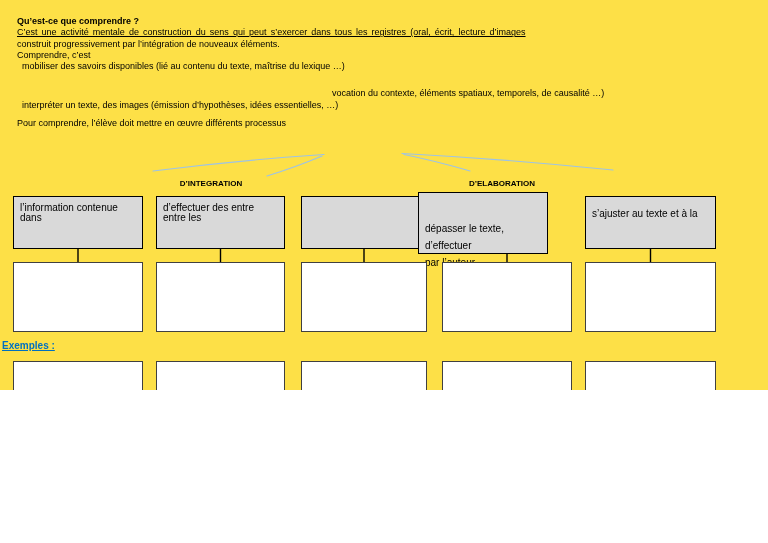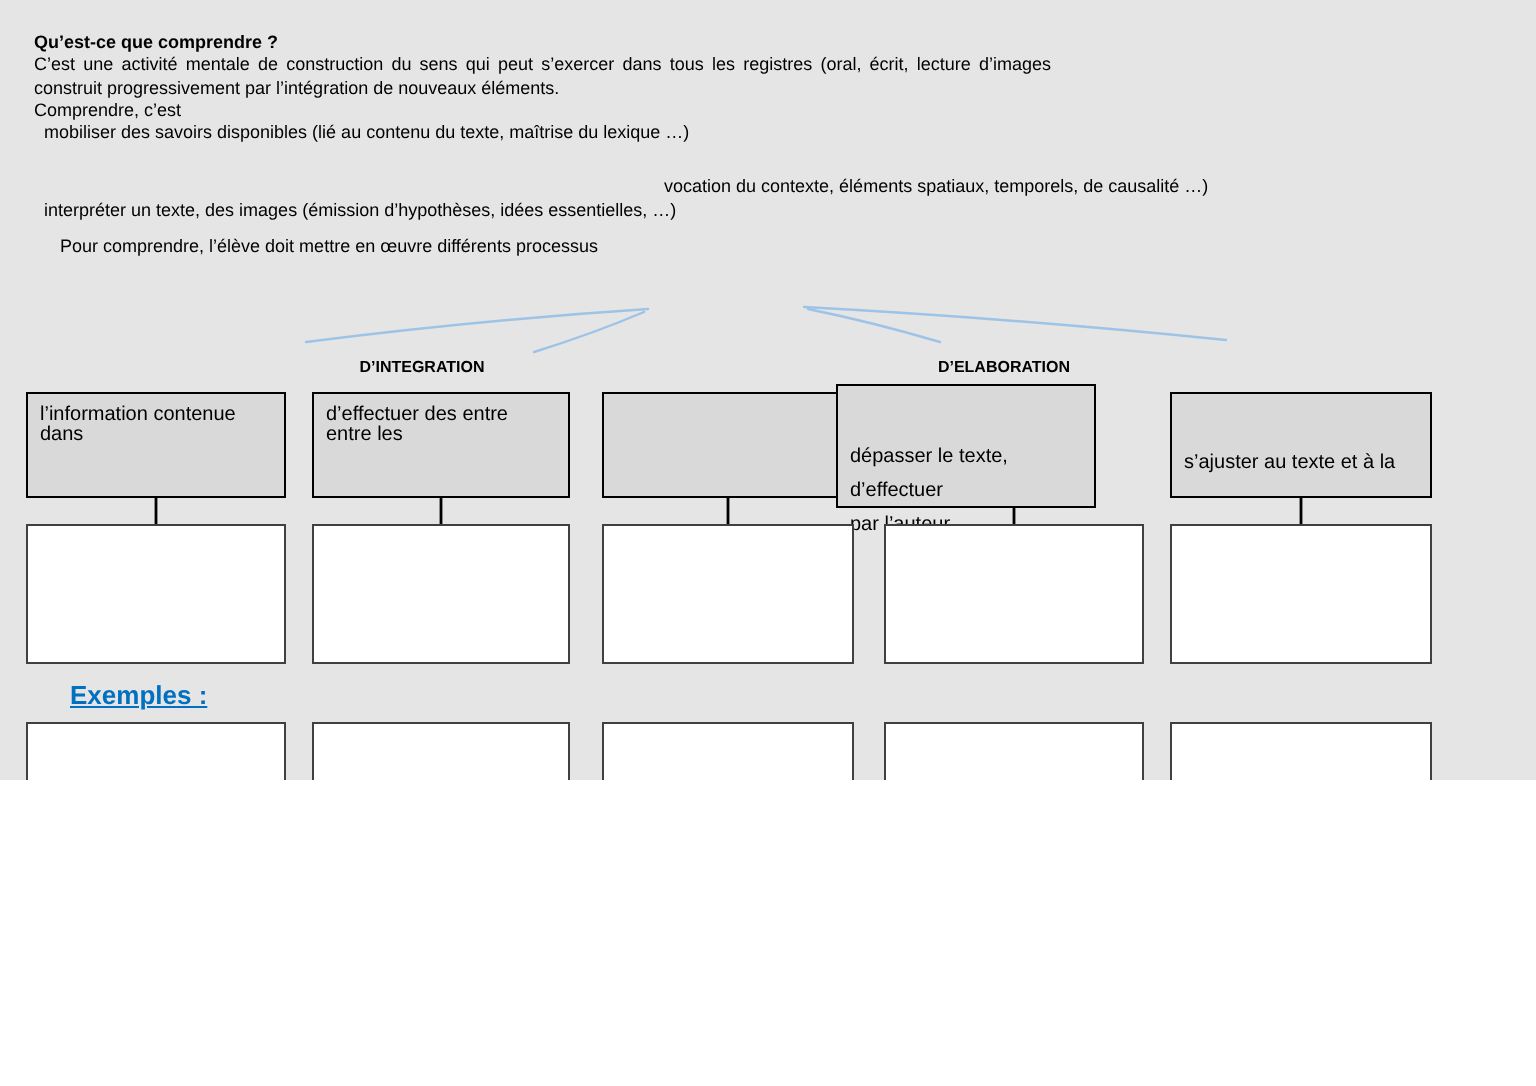--- a/index.html
+++ b/index.html
@@ -1,68 +1,68 @@
 <!DOCTYPE html>
 <html><head>
 <meta charset="utf-8">
 <style>
   * { margin:0; padding:0; box-sizing:border-box; }
   html,body { background:#ffffff; }
   .page {
     position:relative;
     width:768px; height:390px;
-    background:#e5e5e5;
+    background:#fde047;
     font-family:"Liberation Sans", sans-serif;
     color:#000;
     overflow:hidden;
   }
   
   .intro {
     position:absolute; left:17px; top:16px; width:735px;
     font-size:9px; line-height:11.3px; color:#000;
   }
   .intro .t { font-weight:bold; }
-  .intro .just { word-spacing:1.6px; }
+  .intro .just { word-spacing:1.6px;text-decoration:underline; }
   .intro .ind { padding-left:5px; }
   .intro .voc { padding-left:315px; margin-top:16px; }
-  .intro .pour { margin-top:7px;margin-left:13px; }
+  .intro .pour { margin-top:7px; }
   
   .overlay { position:absolute; left:0; top:0; width:768px; height:543px; z-index:1; }
   
   .plabel {
     position:absolute; top:179px; width:140px;
     font-size:8px; font-weight:bold; text-align:center; color:#000; z-index:2;
   }
   .pl-int { left:141px; }
   .pl-ela { left:432px; }
   
   .gbox {
     position:absolute; background:#D9D9D9; border:1.2px solid #000000;
     font-size:10px; line-height:10px; color:#000;
     padding:6px 5px 0 6px; z-index:2;
   }
   .gbox.g1 { left:13px;  top:196px; width:130px; height:53px; }
   .gbox.g2 { left:156px; top:196px; width:129px; height:53px; }
   .gbox.g3 { left:301px; top:196px; width:126px; height:53px; }
   .gbox.g4 { left:418px; top:192px; width:130px; height:62px; padding-top:27px; line-height:17px; }
-  .gbox.g5 { left:585px; top:196px; width:131px; height:53px; padding-top:30px; }
+  .gbox.g5 { left:585px; top:196px; width:131px; height:53px; padding-top:12px; }
   .wbox {
     position:absolute; background:#ffffff; border:1.5px solid #404040; z-index:2;
   }
   .r1 { top:262px; height:70px; }
   .r2 { top:361px; height:94px; }
   .c1 { left:13px;  width:130px; }
   .c2 { left:156px; width:129px; }
   .c3 { left:301px; width:126px; }
   .c4 { left:442px; width:130px; }
   .c5 { left:585px; width:131px; }
   
   .exlabel {
-    position:absolute; left:35px; top:340px;
-    font-size:13px; font-weight:bold; color:#0070C0;
+    position:absolute; left:2px; top:340px;
+    font-size:10px; font-weight:bold; color:#0070C0;
     text-decoration:underline; z-index:2;
   }
   .bluetxt { color:#0070C0; font-size:7px; position:absolute; }
   .b2txt { right:4px; top:47px; text-align:right; line-height:9.5px; width:118px; }
   .b5txt { left:5px; top:29px; text-align:left; line-height:10px; width:120px; }
   .b5txt .p2 { margin-top:23px; }
 </style>
 </head>
 <body>
 

